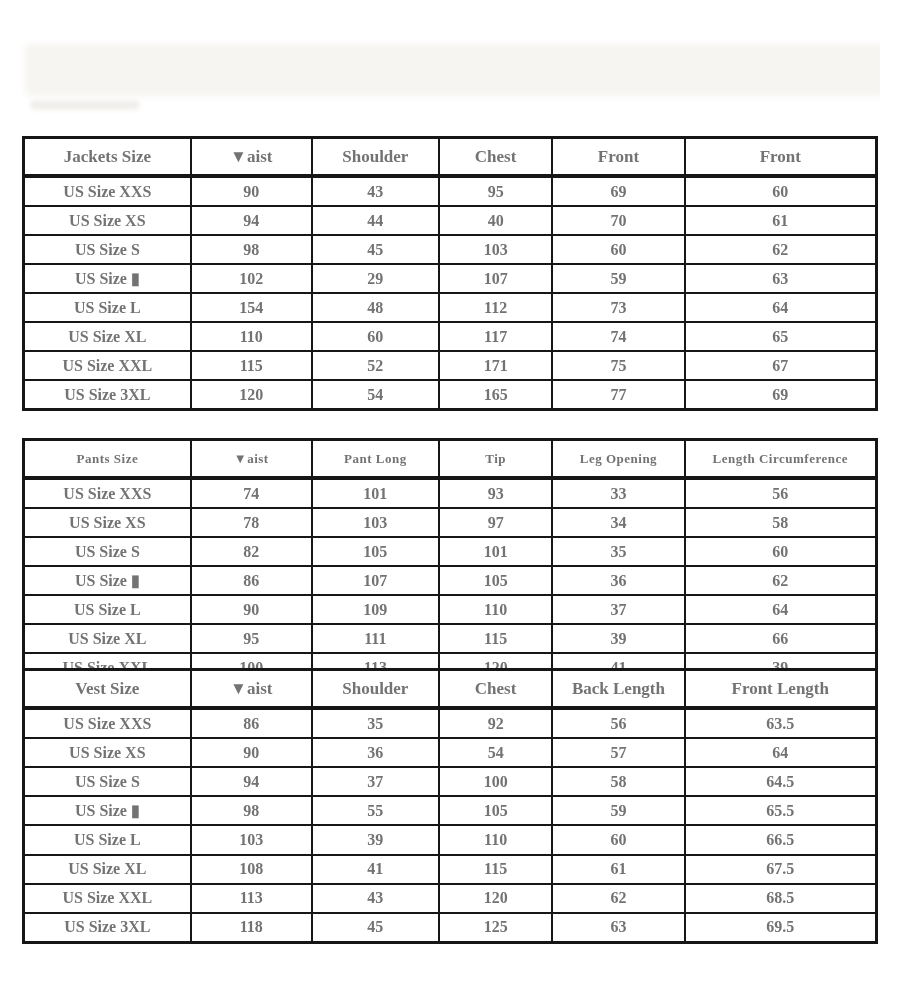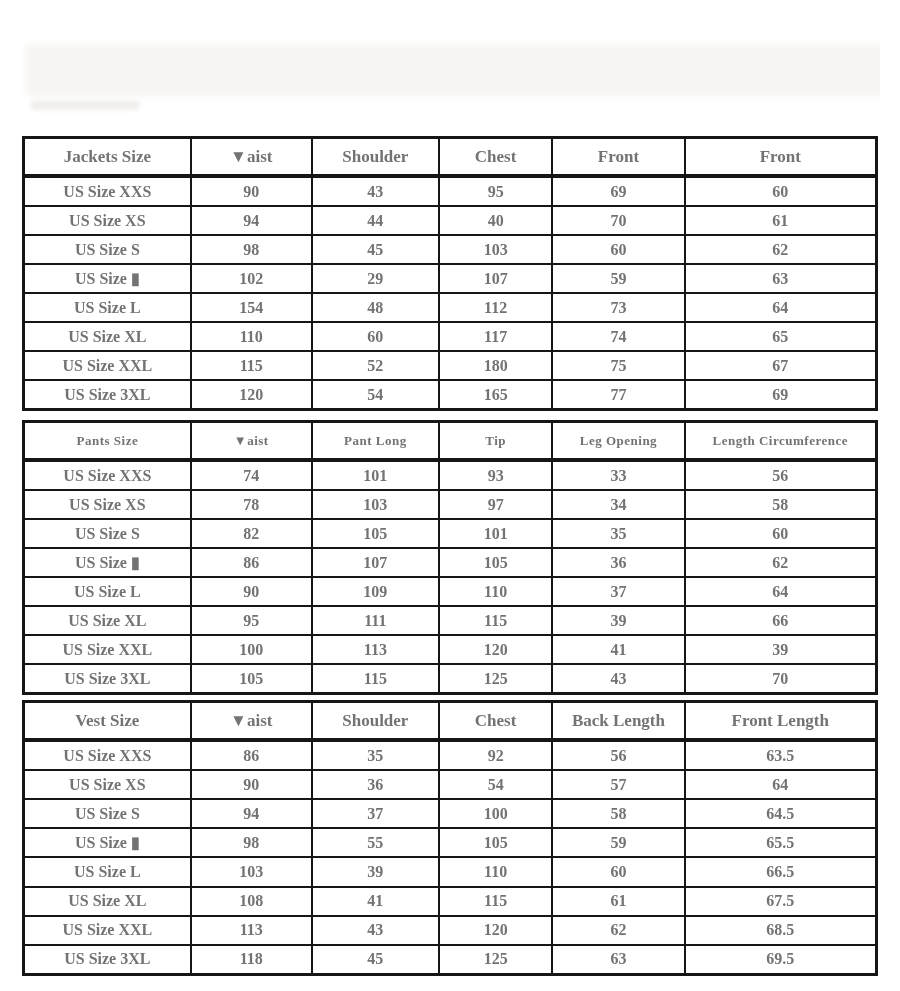--- a/index.html
+++ b/index.html
@@ -56,22 +56,22 @@
     border-bottom-width: 4px;
   }
   .size-table td {
     font-size: 16px;
     height: 27px;
   }
   .size-table {
     border: 3px solid #161616;
   }
   #table-jackets { top: 136px; height: 272px; }
-  #table-pants   { top: 420px; height: 272px; }
-  #table-vest    { top: 700px; height: 276px; border-radius: 23px; }
+  #table-pants   { top: 438px; height: 272px; }
+  #table-vest    { top: 668px; height: 276px; border-radius: 23px; }
   #table-pants th { font-size: 13px; letter-spacing: 0.5px; }
   
   .col-size  { width: 19.6%; }
   .col-c1    { width: 14.2%; }
   .col-c2    { width: 14.9%; }
   .col-c3    { width: 13.3%; }
   .col-c4    { width: 15.5%; }
   .col-c5    { width: 22.5%; }
 </style>
 </head>
@@ -146,21 +146,21 @@
           <td>110</td>
           <td>60</td>
           <td>117</td>
           <td>74</td>
           <td>65</td>
         </tr>
         <tr>
           <td>US Size XXL</td>
           <td>115</td>
           <td>52</td>
-          <td>180</td>
+          <td>171</td>
           <td>75</td>
           <td>67</td>
         </tr>
         <tr>
           <td>US Size 3XL</td>
           <td>120</td>
           <td>54</td>
           <td>165</td>
           <td>77</td>
           <td>69</td>

